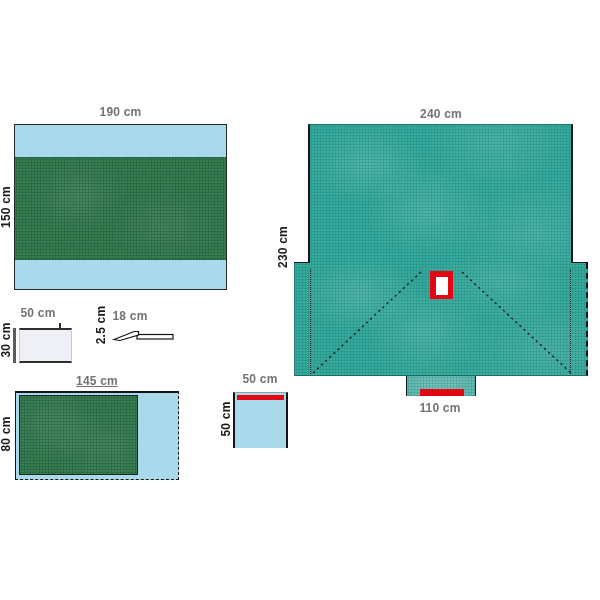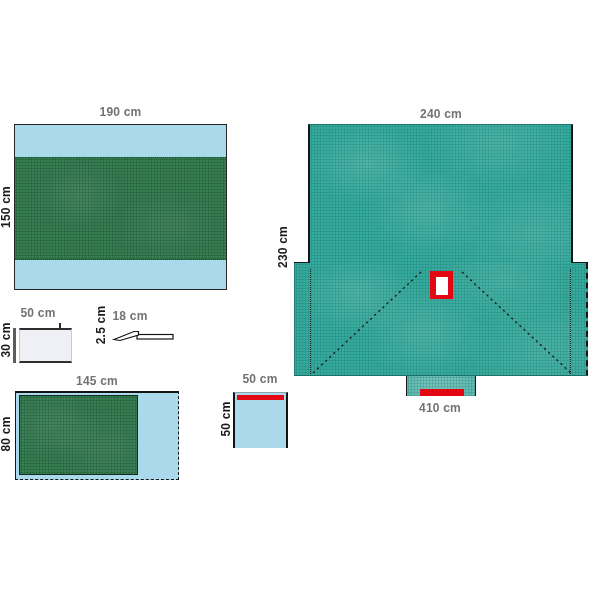--- a/index.html
+++ b/index.html
@@ -101,21 +101,21 @@
   <div class="pad40"></div>
   <div class="pad40-tick"></div>
 
   <div class="lbl" style="left:100px;width:60px;top:309px;">18 cm</div>
   <div class="vlbl" style="left:71px;top:318px;">2.5 cm</div>
   <svg class="tape" viewBox="0 0 65 17">
     <rect x="27" y="8.5" width="36" height="4.5" fill="#ffffff" stroke="#141414" stroke-width="1.2"></rect>
     <polygon points="4,13.5 24,5.5 28.5,5.5 28.5,9 10,14.5" fill="#ffffff" stroke="#141414" stroke-width="1.2"></polygon>
   </svg>
 
-  <div class="lbl" style="left:37px;width:120px;top:374px;">145 cm</div>
+  <div class="lbl" style="left:37px;width:120px;top:374px;text-decoration:underline;">145 cm</div>
   <div class="vlbl" style="left:-24px;top:427px;">80 cm</div>
   <div class="drape145 blue">
     <div class="greenArea tex-green"></div>
   </div>
 
   <div class="lbl" style="left:210px;width:100px;top:372px;">50 cm</div>
   <div class="vlbl" style="left:196px;top:412px;">50 cm</div>
   <div class="sq50 blue">
     <div class="bar red"></div>
   </div>
@@ -136,15 +136,15 @@
   </svg>
 
 
   <div class="fenestration red">
     <div class="hole"></div>
   </div>
 
   <div class="tab tex-teal">
     <div class="bar red"></div>
   </div>
-  <div class="lbl" style="left:390px;width:100px;top:401px;">410 cm</div>
+  <div class="lbl" style="left:390px;width:100px;top:401px;">110 cm</div>
 
 </div>
 
 </body></html>

